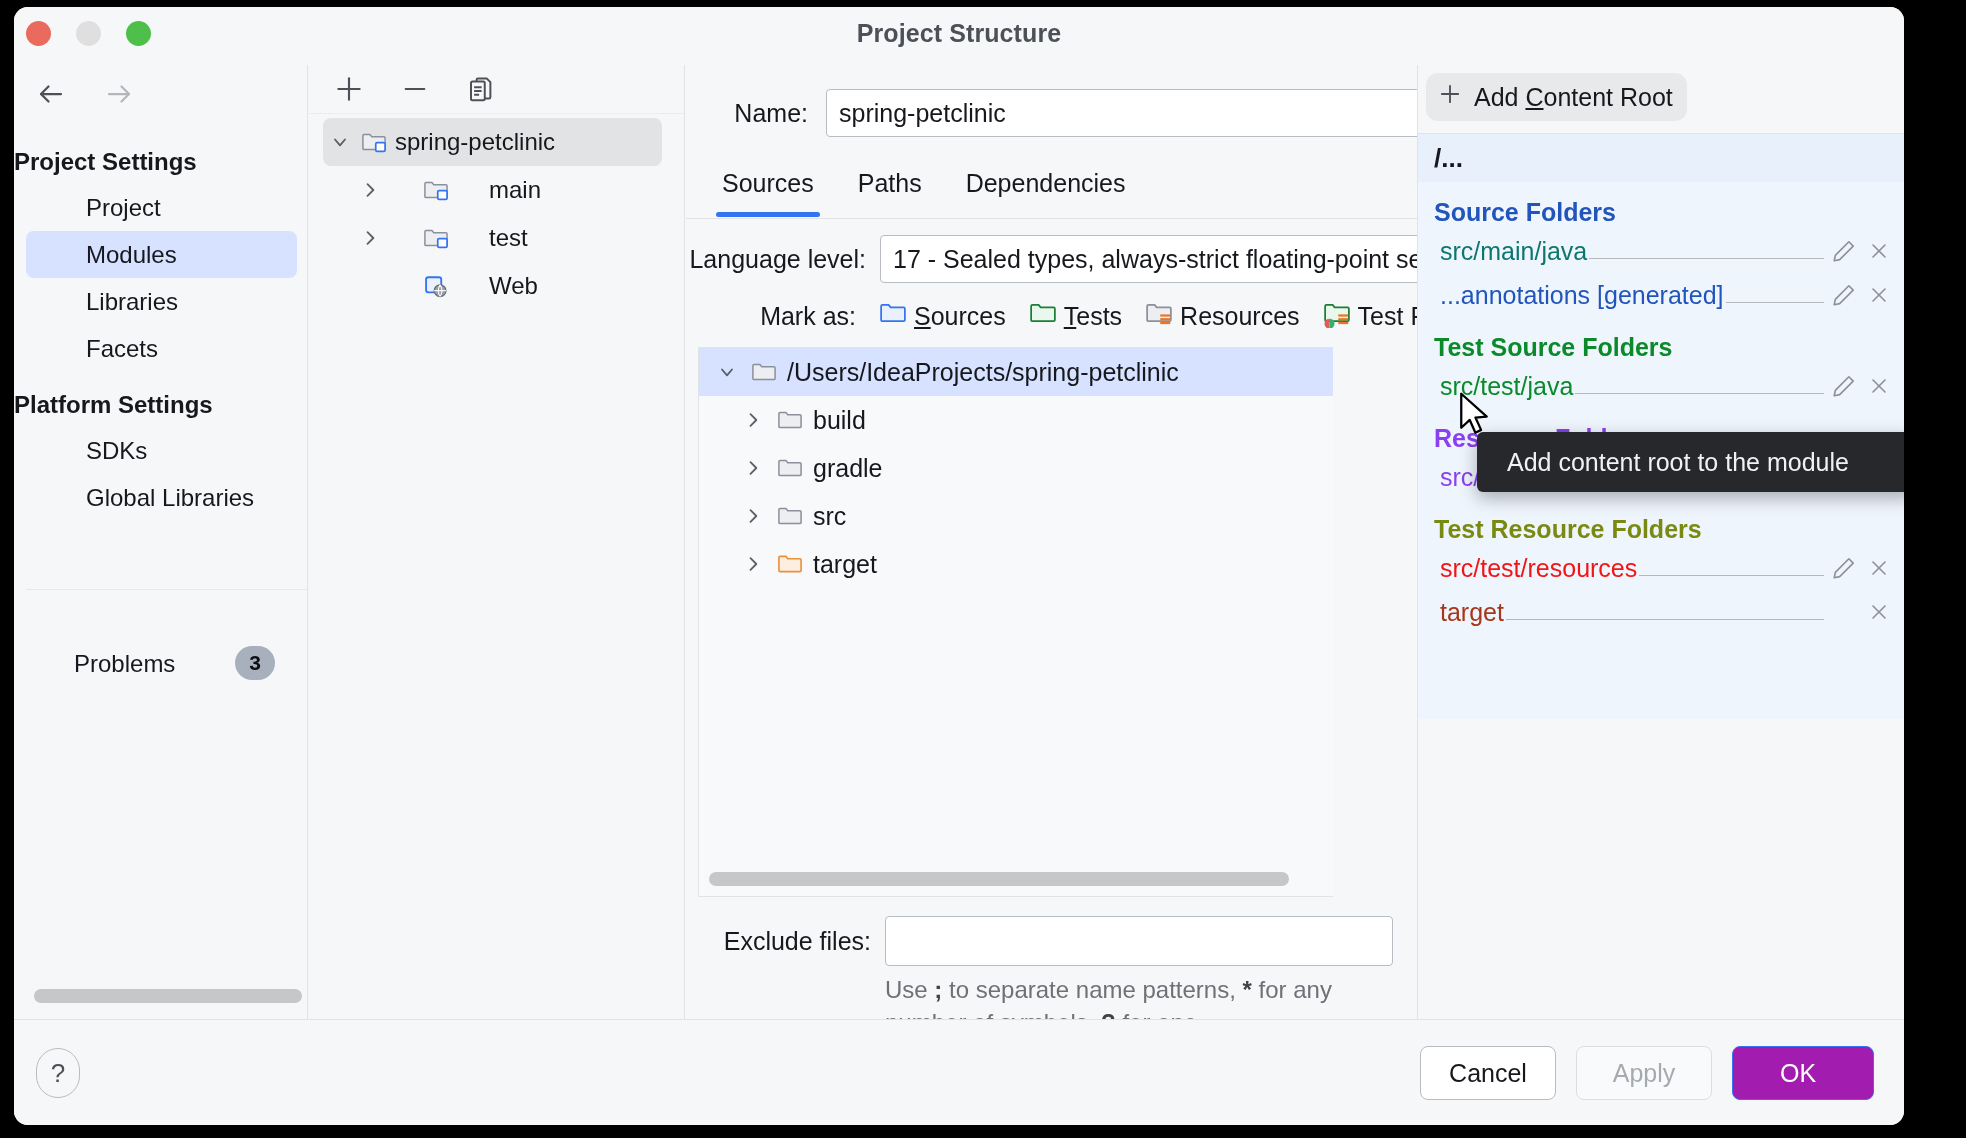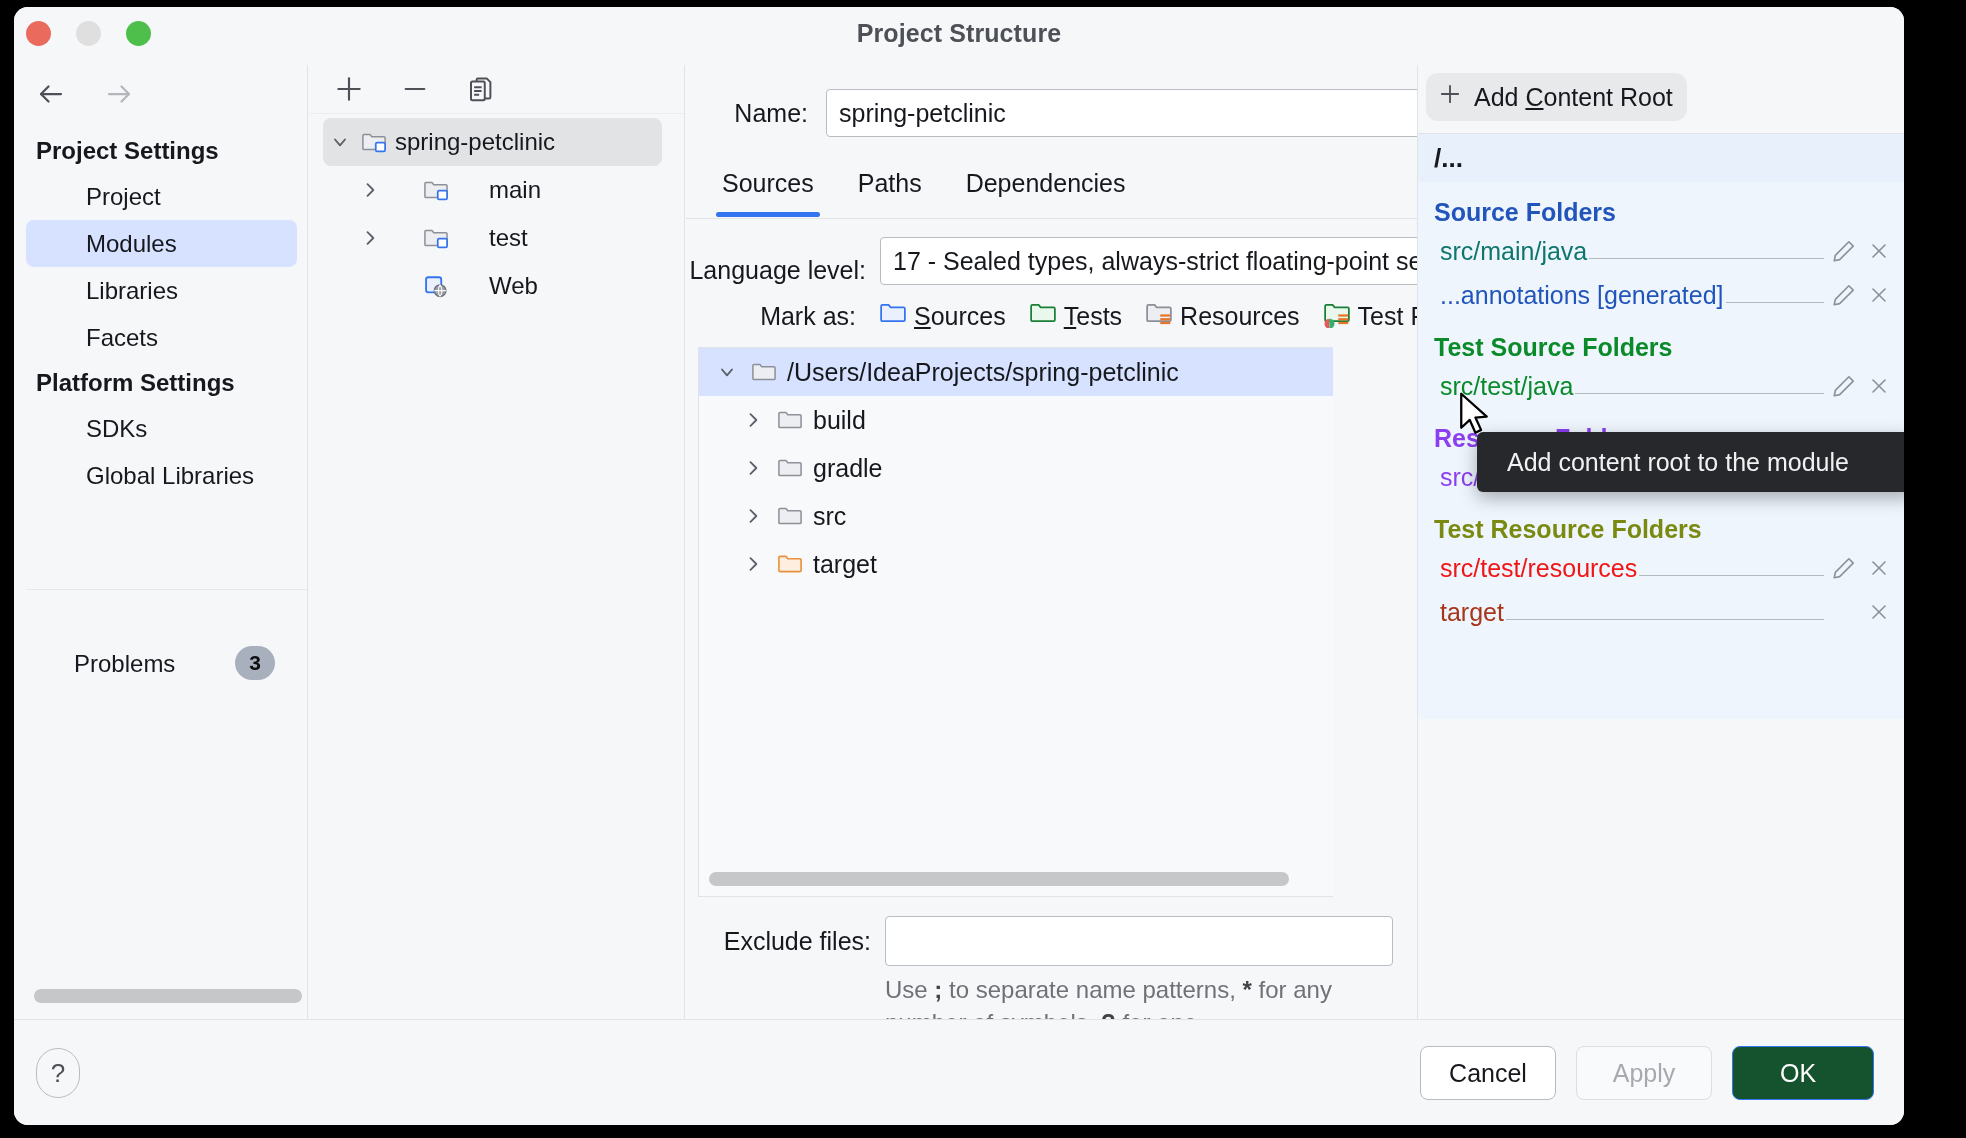--- a/index.html
+++ b/index.html
@@ -43,22 +43,22 @@
   
   #sidebar {
     position: absolute; left: 0; top: 58px; width: 294px; height: 954px;
     background: #f6f7f9; border-right: 1px solid #e2e3e6;
   }
   #navarrows { position: absolute; left: 20px; top: 12px; display: flex; gap: 34px; }
   .navarrow { width: 34px; height: 34px; display:flex; align-items:center; justify-content:center; }
   .navarrow svg { display:block; }
 
   .side-group-title {
-    font-size: 24px; font-weight: bold; color: #16181d; padding-left: 22px;
-    margin-top: 0; height: 44px; line-height: 44px;
+    font-size: 24px; font-weight: bold; color: #16181d; 
+    margin-top: 11px; height: 44px; line-height: 44px;
   }
   .side-item {
     font-size: 24px; color: #16181d; height: 47px; line-height: 47px;
     padding-left: 60px; margin: 0 10px 0 12px; border-radius: 8px;
     white-space: nowrap;
   }
   .side-item.selected { background: #d6e2ff; }
 
   #sidebar-divider {
     position: absolute; left: 12px; right: 0; top: 524px; height: 1px; background: #e7e8ea;
@@ -124,21 +124,21 @@
   .tab {
     font-size: 25px; color:#16181d; padding: 6px 22px 0 22px; height: 54px; position: relative;
   }
   .tab .tab-underline {
     position:absolute; left: 16px; right: 16px; bottom: 0; height: 5px; border-radius: 3px; background: transparent;
   }
   .tab.active .tab-underline { background: #3574f0; }
   #tabs-border { position:absolute; left: 0; top: 153px; width: 100%; height:1px; background: #e2e3e6;}
 
   
-  #lang-row { position: absolute; left: 0; top: 168px; height: 52px; display:flex; align-items:flex-end; }
+  #lang-row { position: absolute; left: 0; top: 168px; height: 52px; display:flex; align-items:center; }
   #lang-label { width: 180px; text-align: right; font-size: 25px; color:#16181d; }
   #lang-select {
     margin-left: 14px; width: 954px; height: 48px; background:#ffffff;
     border: 1px solid #b9bcc2; border-radius: 4px; position: relative;
     display:flex; align-items:center; padding: 0 12px; font-size: 25px; color:#16181d;
   }
   #lang-chevron { position:absolute; right: 14px; top: 14px; }
 
   
   #mark-row { position: absolute; left: 0; top: 228px; height: 46px; display:flex; align-items:center; }
@@ -239,21 +239,21 @@
     display:flex; align-items:center; justify-content:center;
     font-size: 26px; color:#4d5157;
   }
   #footer-buttons { position: absolute; right: 30px; top: 26px; display:flex; gap: 20px; align-items:center;}
   .fbtn {
     height: 54px; min-width: 136px; border-radius: 8px; border: 1px solid #b9bcc2;
     background: #ffffff; font-size: 25px; color:#16181d;
     display:flex; align-items:center; justify-content:center; padding: 0 22px;
   }
   .fbtn.disabled { color: #a6a9ae; border-color: #dcdee1; background:#f9fafb; }
-  .fbtn.primary { background: #14532d; border-color: #3574f0; color:#ffffff; min-width: 142px; padding-left: 12px;}
+  .fbtn.primary { background: #a21caf; border-color: #3574f0; color:#ffffff; min-width: 142px; padding-left: 12px;}
 </style>
 </head>
 <body>
 
 <div id="window">
 
   <div id="titlebar">
     <div id="traffic">
       <div class="light red"></div>
       <div class="light yellow"></div>

